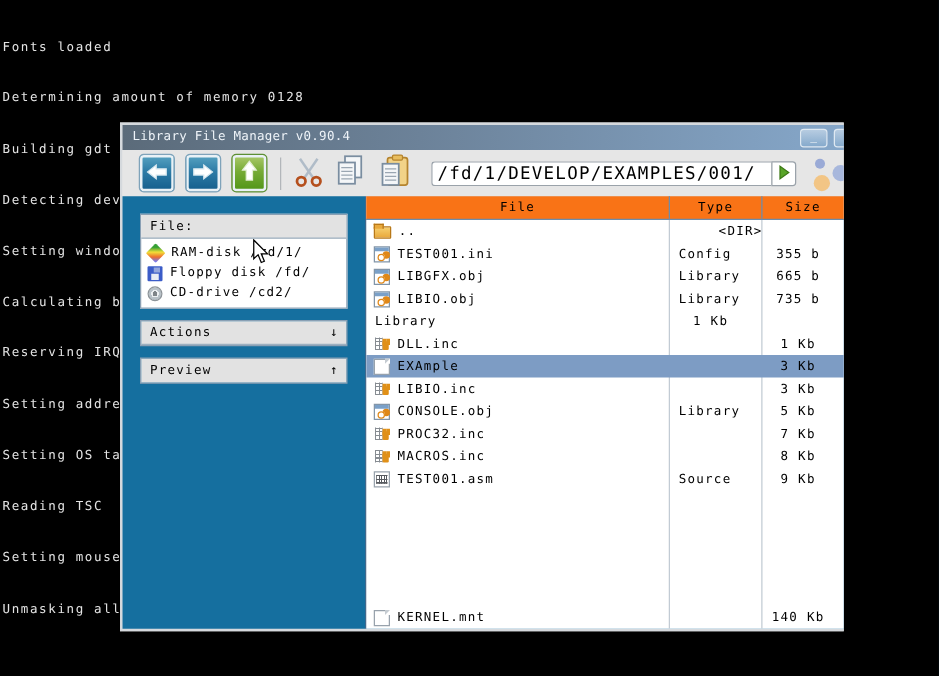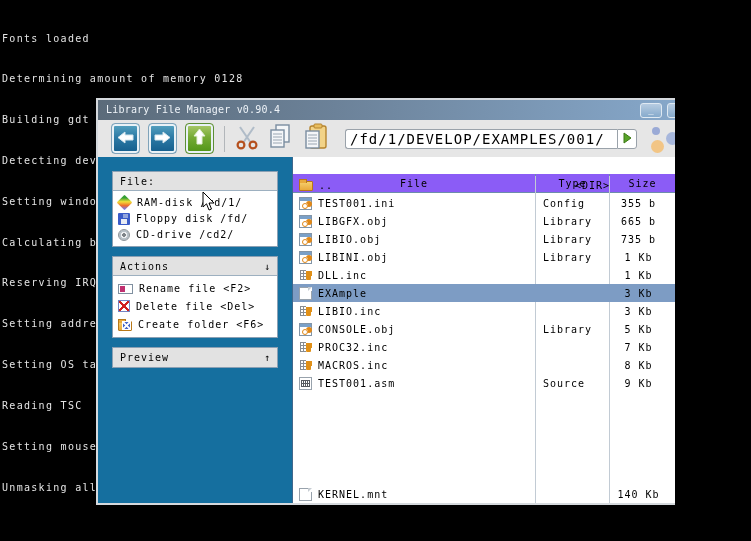--- a/index.html
+++ b/index.html
@@ -70,21 +70,21 @@
   .si-createfolder { width:14px; height:10px; margin-top:3px; background:linear-gradient(#f6cf6e,#e9a93c);
     border:1px solid #b87818; border-radius:1px; }
   .si-createfolder::before { content:""; position:absolute; top:-3px; left:-1px; width:6px; height:3px;
     background:#e9a93c; border:1px solid #b87818; border-bottom:none; }
   .si-createfolder::after { content:""; position:absolute; right:0; bottom:0; width:7px; height:7px;
     background:#4868c8; border:1px solid #fff;
     background-image:linear-gradient(45deg,transparent 38%,#fff 44% 56%,transparent 62%),
                      linear-gradient(-45deg,transparent 38%,#fff 44% 56%,transparent 62%); }
   
   #filepane { flex:1; position:relative; background:#fff; border-left:1px solid #40688c; min-width:0; }
-  #flheader { position:absolute; left:0; right:0; top:17px; height:19px; background:#8b5cf6;
+  #flheader { position:absolute; left:0; right:0; top:0; height:19px; background:#f97316;
     display:grid; grid-template-columns:1fr 74px 66px 17px; border-bottom:1px solid #6d8cab; }
   #flheader .hcell { display:flex; align-items:center; justify-content:center; font-size:10px;
     letter-spacing:1px; color:#000; border-right:1px solid #6d8cab; }
   #flheader .hcell:last-child { border-right:none; letter-spacing:0; }
   #rows { position:absolute; left:0; right:17px; top:19px; bottom:0; display:flex; flex-direction:column; overflow:hidden; }
   .coldiv { position:absolute; top:0; bottom:0; width:1px; background:#c2cbd4; z-index:1; }
   .coldiv.c1 { right:140px; } .coldiv.c2 { right:66px; }
   .frow { height:18px; flex:none; display:grid; grid-template-columns:1fr 74px 66px; align-items:center;
     font-size:10px; letter-spacing:1px; color:#000; position:relative; z-index:2; }
   .frow.selected { background:#7d9cc4; }
@@ -271,38 +271,20 @@
               </div>
 
           </div>
         </div>
 
         <div class="panel actions">
           <div class="panel-header">
             <span>Actions</span>
             <span class="ph-arrow">↓</span>
           </div>
-          <div class="panel-body">
-
-              <div class="side-item">
-                <span class="si si-rename"></span>
-                <span>Rename file &lt;F2&gt;</span>
-              </div>
-
-              <div class="side-item">
-                <span class="si si-delete"></span>
-                <span>Delete file &lt;Del&gt;</span>
-              </div>
-
-              <div class="side-item">
-                <span class="si si-createfolder"></span>
-                <span>Create folder &lt;F6&gt;</span>
-              </div>
-
-          </div>
         </div>
 
         <div class="panel">
           <div class="panel-header" style="border-bottom:none;">
             <span>Preview</span>
             <span class="ph-arrow">↑</span>
           </div>
         </div>
 
       </div>
@@ -350,24 +332,20 @@
             <div class="frow">
               <span class="cell-file">
                 <span class="fi icon-lib"></span>
                 <span>LIBIO.obj</span>
               </span>
               <span class="cell-type">Library</span>
               <span class="cell-size">735 b</span>
             </div>
 
             <div class="frow">
-              <span class="cell-file">
-                <span class="fi icon-lib"></span>
-                <span>LIBINI.obj</span>
-              </span>
               <span class="cell-type">Library</span>
               <span class="cell-size">1 Kb</span>
             </div>
 
             <div class="frow">
               <span class="cell-file">
                 <span class="fi icon-plug"></span>
                 <span>DLL.inc</span>
               </span>
               <span class="cell-type"></span>

